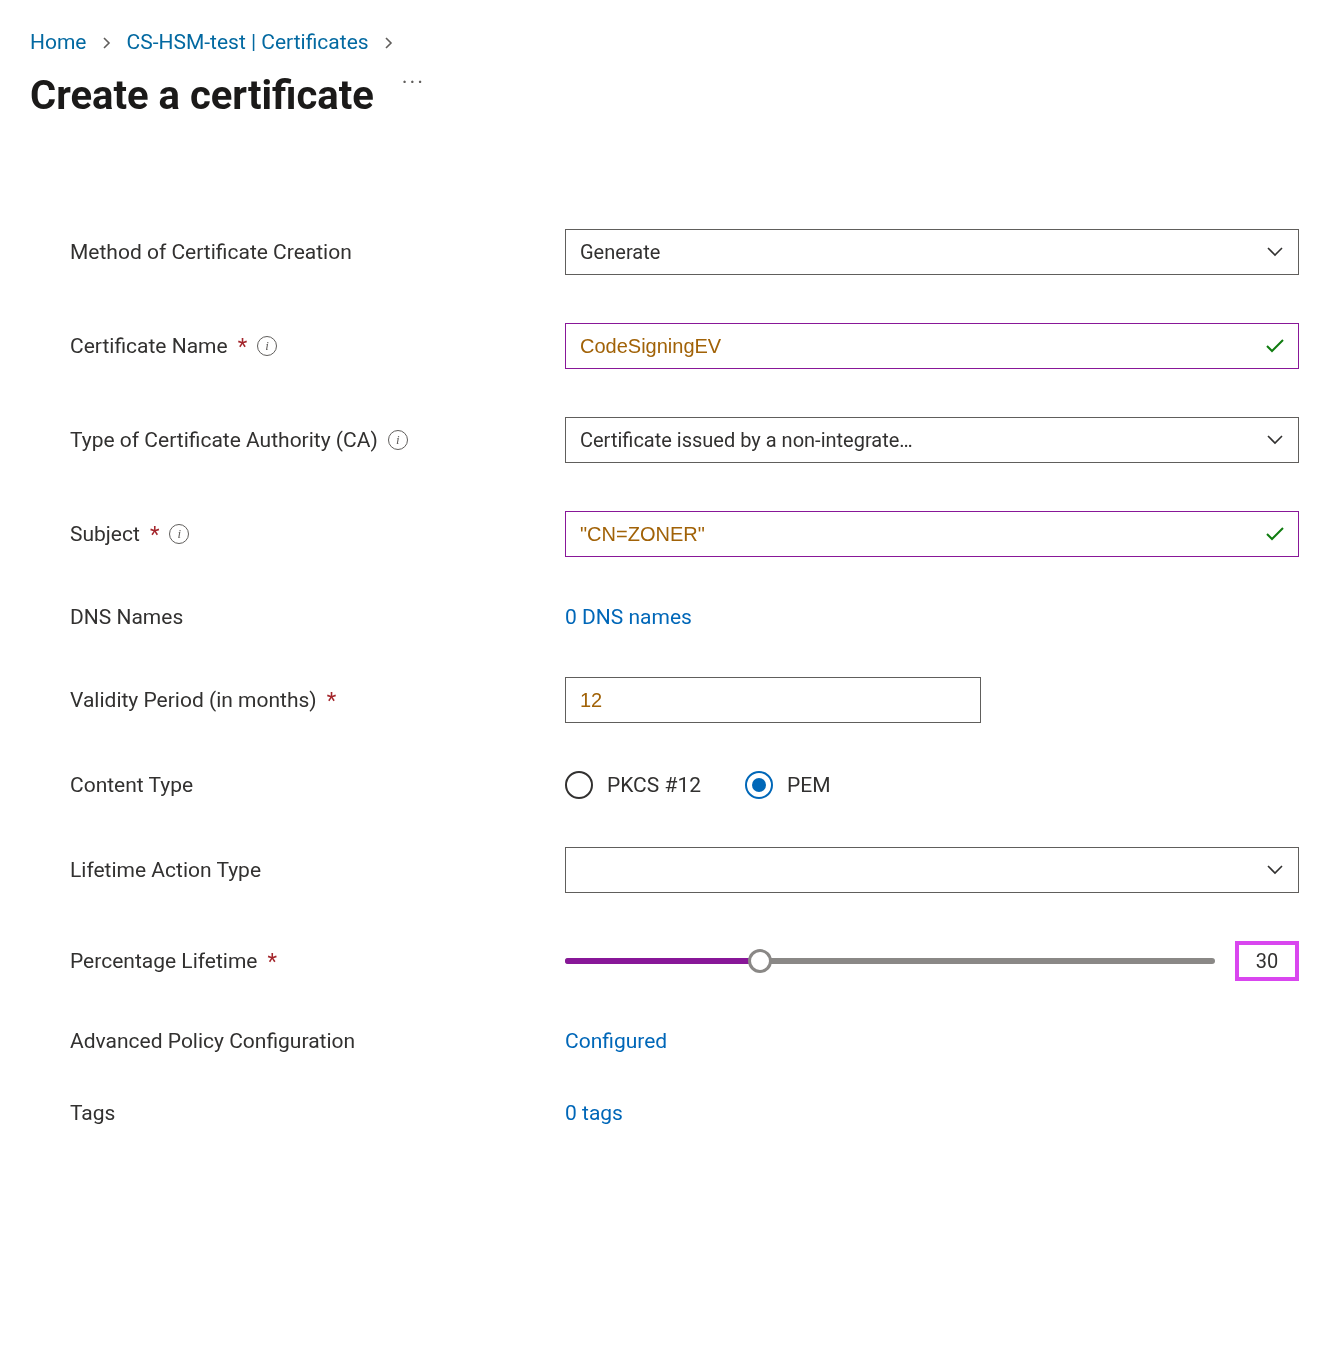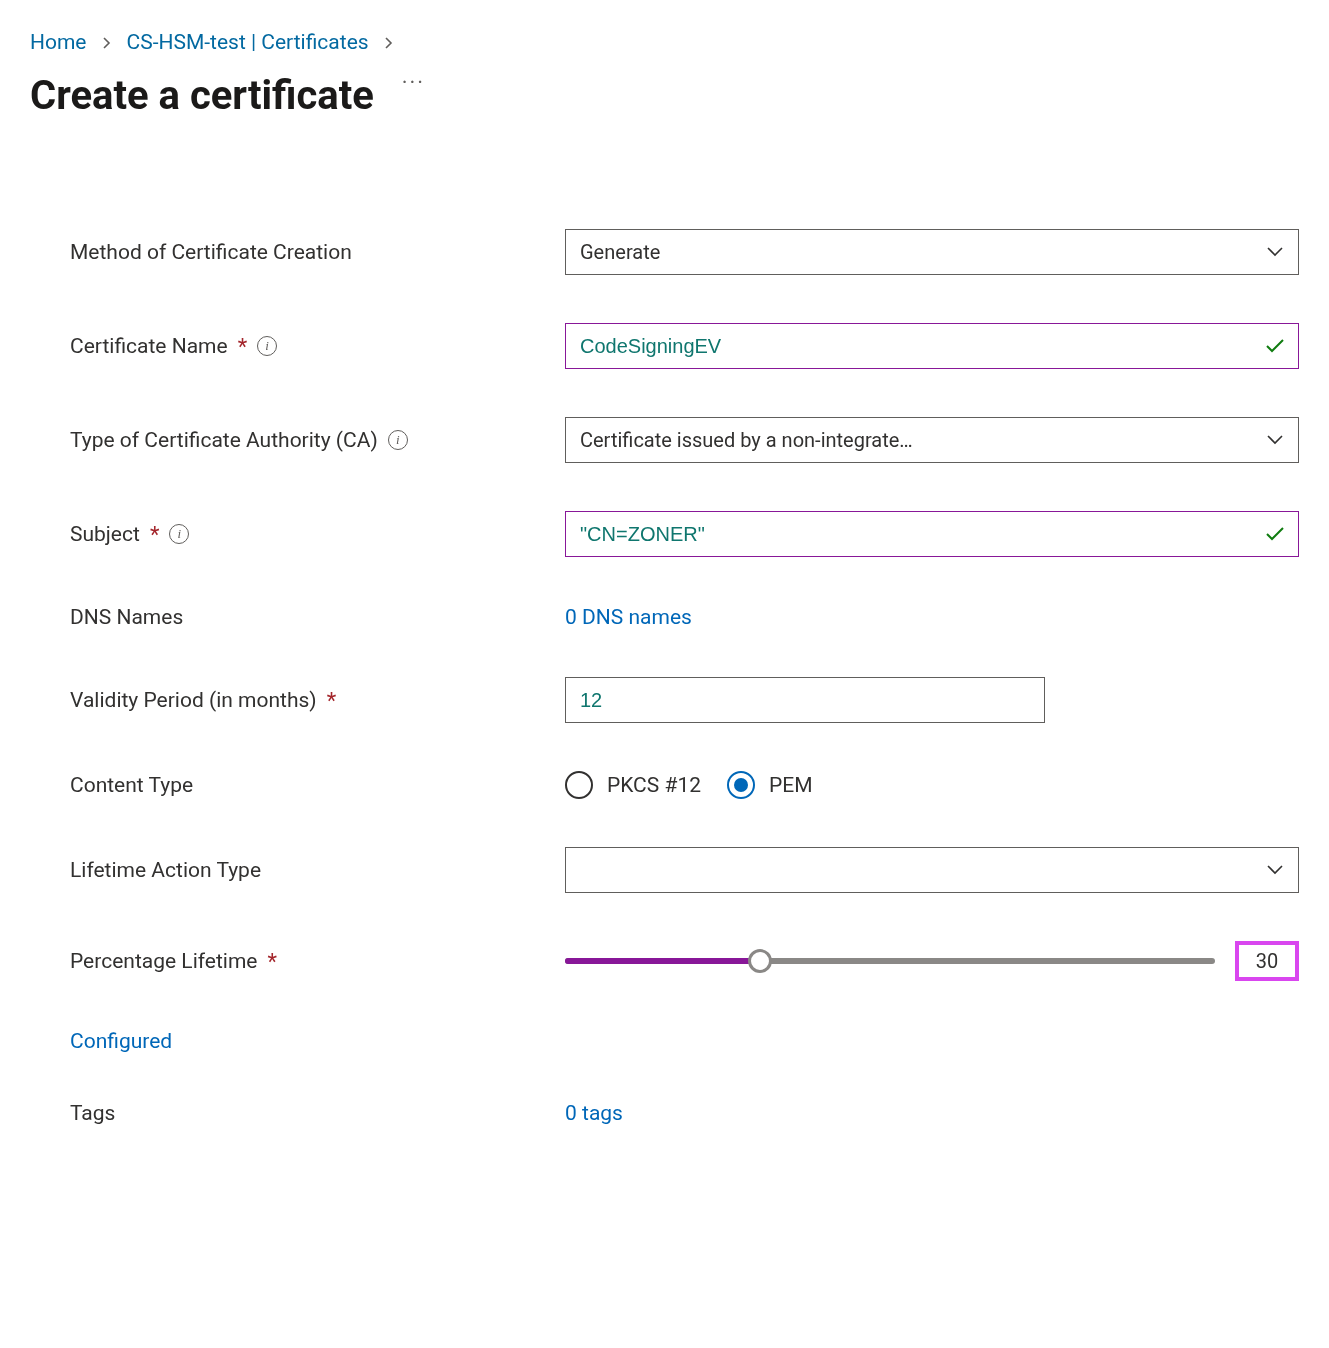--- a/index.html
+++ b/index.html
@@ -93,33 +93,33 @@
       right: 14px; top: 50%;
       transform: translateY(-50%);
     }
     .input-wrap { position: relative; }
     .input-wrap input {
       width: 100%;
       height: 46px;
       border: 1px solid #605e5c;
       padding: 0 44px 0 14px;
       font-size: 20px;
-      color: #0f766e;
+      color: #a16207;
       background: #fff;
       outline: none;
     }
     .input-wrap.valid input { border-color: #881798; }
     .input-wrap .check {
       position: absolute;
       right: 14px; top: 50%;
       transform: translateY(-50%);
     }
     .check svg { display: block; }
     .link-text { color: #0067b8; font-size: 21px; cursor: pointer; }
-    .radio-group { display: flex; align-items: center; gap: 26px; }
+    .radio-group { display: flex; align-items: center; gap: 44px; }
     .radio-item { display: flex; align-items: center; gap: 14px; cursor: pointer; }
     .radio-circle {
       width: 28px; height: 28px;
       border: 2px solid #323130;
       border-radius: 50%;
       display: inline-flex; align-items: center; justify-content: center;
     }
     .radio-circle.selected { border-color: #0067b8; }
     .radio-circle .dot {
       width: 14px; height: 14px;
@@ -269,21 +269,21 @@
     </div>
   </div>
 
   <div class="form-row">
     <div class="label-col">
       <span>Validity Period (in months)</span>
       <span class="req">*</span>
     </div>
     <div class="control-col">
       <div class="input-wrap">
-        <input type="text" style="width: 480px;" value="12">
+        <input type="text" style="width: 416px;" value="12">
       </div>
     </div>
   </div>
 
   <div class="form-row">
     <div class="label-col">Content Type</div>
     <div class="control-col">
       <div class="radio-group">
         <div class="radio-item">
           <span class="radio-circle"></span>
@@ -323,20 +323,21 @@
           <div class="slider-track"></div>
           <div class="slider-fill" id="slider-fill" style="width: 30%;"></div>
           <div class="slider-thumb" id="slider-thumb" style="left: 30%;"></div>
         </div>
         <div class="slider-value-box">30</div>
       </div>
     </div>
   </div>
 
   <div class="form-row">
+    <div class="label-col">Advanced Policy Configuration</div>
     <div class="control-col">
       <span class="link-text">Configured</span>
     </div>
   </div>
 
   <div class="form-row slim" style="margin-bottom:0;">
     <div class="label-col">Tags</div>
     <div class="control-col">
       <span class="link-text">0 tags</span>
     </div>

